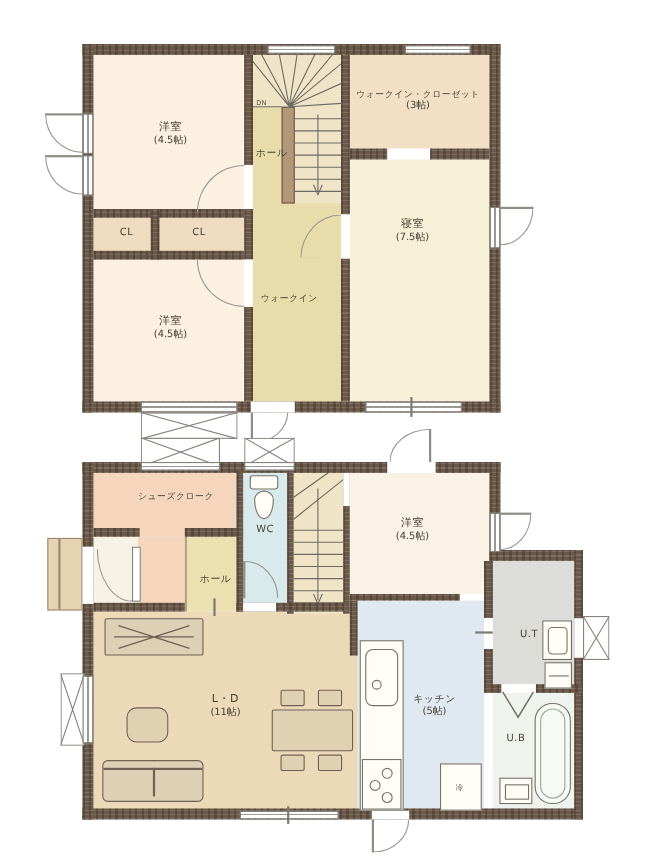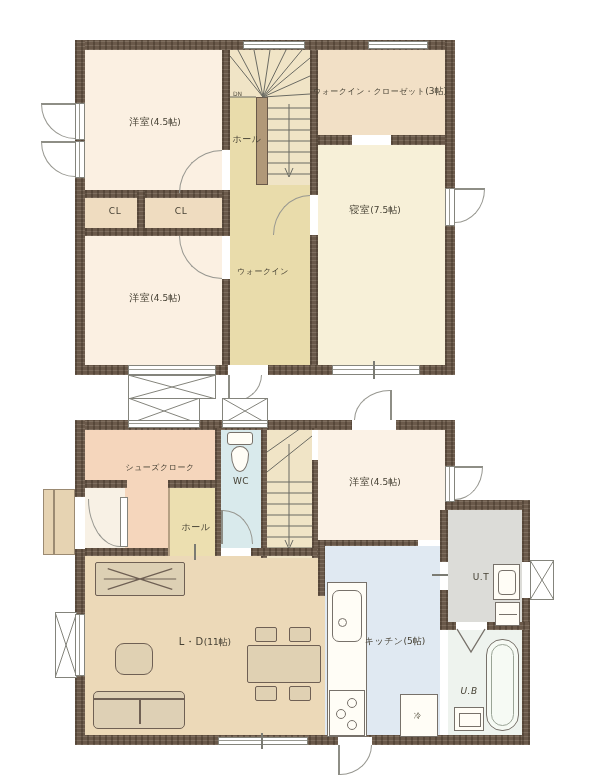--- a/index.html
+++ b/index.html
@@ -19,21 +19,21 @@
   .win-v{background:linear-gradient(to right,#fff 40%,#9a9a92 40%,#9a9a92 56%,#fff 56%);}
   .slot{position:absolute;background:#fff;}
   .leaf{position:absolute;background:#8e8e86;}
   .leafbox{position:absolute;box-sizing:border-box;border:1px solid #84847c;background:#fff;}
   .arc{position:absolute;box-sizing:border-box;background:transparent;}
   .arc-tl{border-top:1.4px solid #979790;border-left:1.4px solid #979790;border-top-left-radius:100%;}
   .arc-tr{border-top:1.4px solid #979790;border-right:1.4px solid #979790;border-top-right-radius:100%;}
   .arc-bl{border-bottom:1.4px solid #979790;border-left:1.4px solid #979790;border-bottom-left-radius:100%;}
   .arc-br{border-bottom:1.4px solid #979790;border-right:1.4px solid #979790;border-bottom-right-radius:100%;}
   .tick{position:absolute;background:#7b7b73;}
-  .lbl{position:absolute;transform:translate(-50%,-50%);display:flex;flex-direction:row;
+  .lbl{position:absolute;transform:translate(-50%,-50%);display:flex;flex-direction:column;
        align-items:center;gap:0;color:#464134;white-space:nowrap;line-height:1.25;
        font-size:10px;text-align:center;letter-spacing:.5px;}
   .lbl .sz{font-size:9px;letter-spacing:0;}
   .lbl-s{font-size:8px;}
   .lbl-m{font-size:9px;}
   .lbl-t{position:absolute;font-size:6px;color:#55503f;letter-spacing:0;}
   .furn{position:absolute;box-sizing:border-box;background:#e0d1b3;border:1.5px solid #6f6054;border-radius:2px;}
   .fix{position:absolute;box-sizing:border-box;background:#fffdf6;border:1.3px solid #77716a;}
   .xsvg{position:absolute;}
   svg{display:block;}
@@ -284,21 +284,21 @@
       <div style="position:absolute;left:3px;top:11px;width:18px;height:1.3px;background:#77716a;"></div>
     </div>
 
     <div class="fix" style="left:411px;top:219px;width:33px;height:92px;border-radius:16px;background:#f6faf4;">
       <div style="position:absolute;left:4px;top:4px;right:4px;bottom:4px;border:1px solid #9aa496;border-radius:12px;"></div>
     </div>
     <div class="fix" style="left:379px;top:287px;width:30px;height:24px;">
       <div style="position:absolute;left:4px;top:5px;width:20px;height:12px;border:1px solid #77716a;"></div>
     </div>
 
-    <div class="lbl lbl-s" style="left:85px;top:48px;">
+    <div class="lbl lbl-s" style="left:85px;top:32px;">
       <span>シューズクローク</span>
     </div>
     <div class="lbl lbl-m" style="left:166px;top:62px;">
       <span>WC</span>
     </div>
     <div class="lbl lbl-m" style="left:121px;top:108px;">
       <span>ホール</span>
     </div>
     <div class="lbl" style="left:300px;top:62px;">
       <span>洋室</span>
@@ -308,17 +308,17 @@
       <span>U.T</span>
     </div>
     <div class="lbl" style="left:130px;top:222px;">
       <span>L・D</span>
       <span class="sz">(11帖)</span>
     </div>
     <div class="lbl lbl-m" style="left:320px;top:222px;">
       <span>キッチン</span>
       <span class="sz">(5帖)</span>
     </div>
-    <div class="lbl lbl-m" style="left:394px;top:272px;font-style:italic;">
+    <div class="lbl lbl-m" style="left:394px;top:252px;">
       <span>U.B</span>
     </div>
   </section>
 </div>
 
 </body></html>

